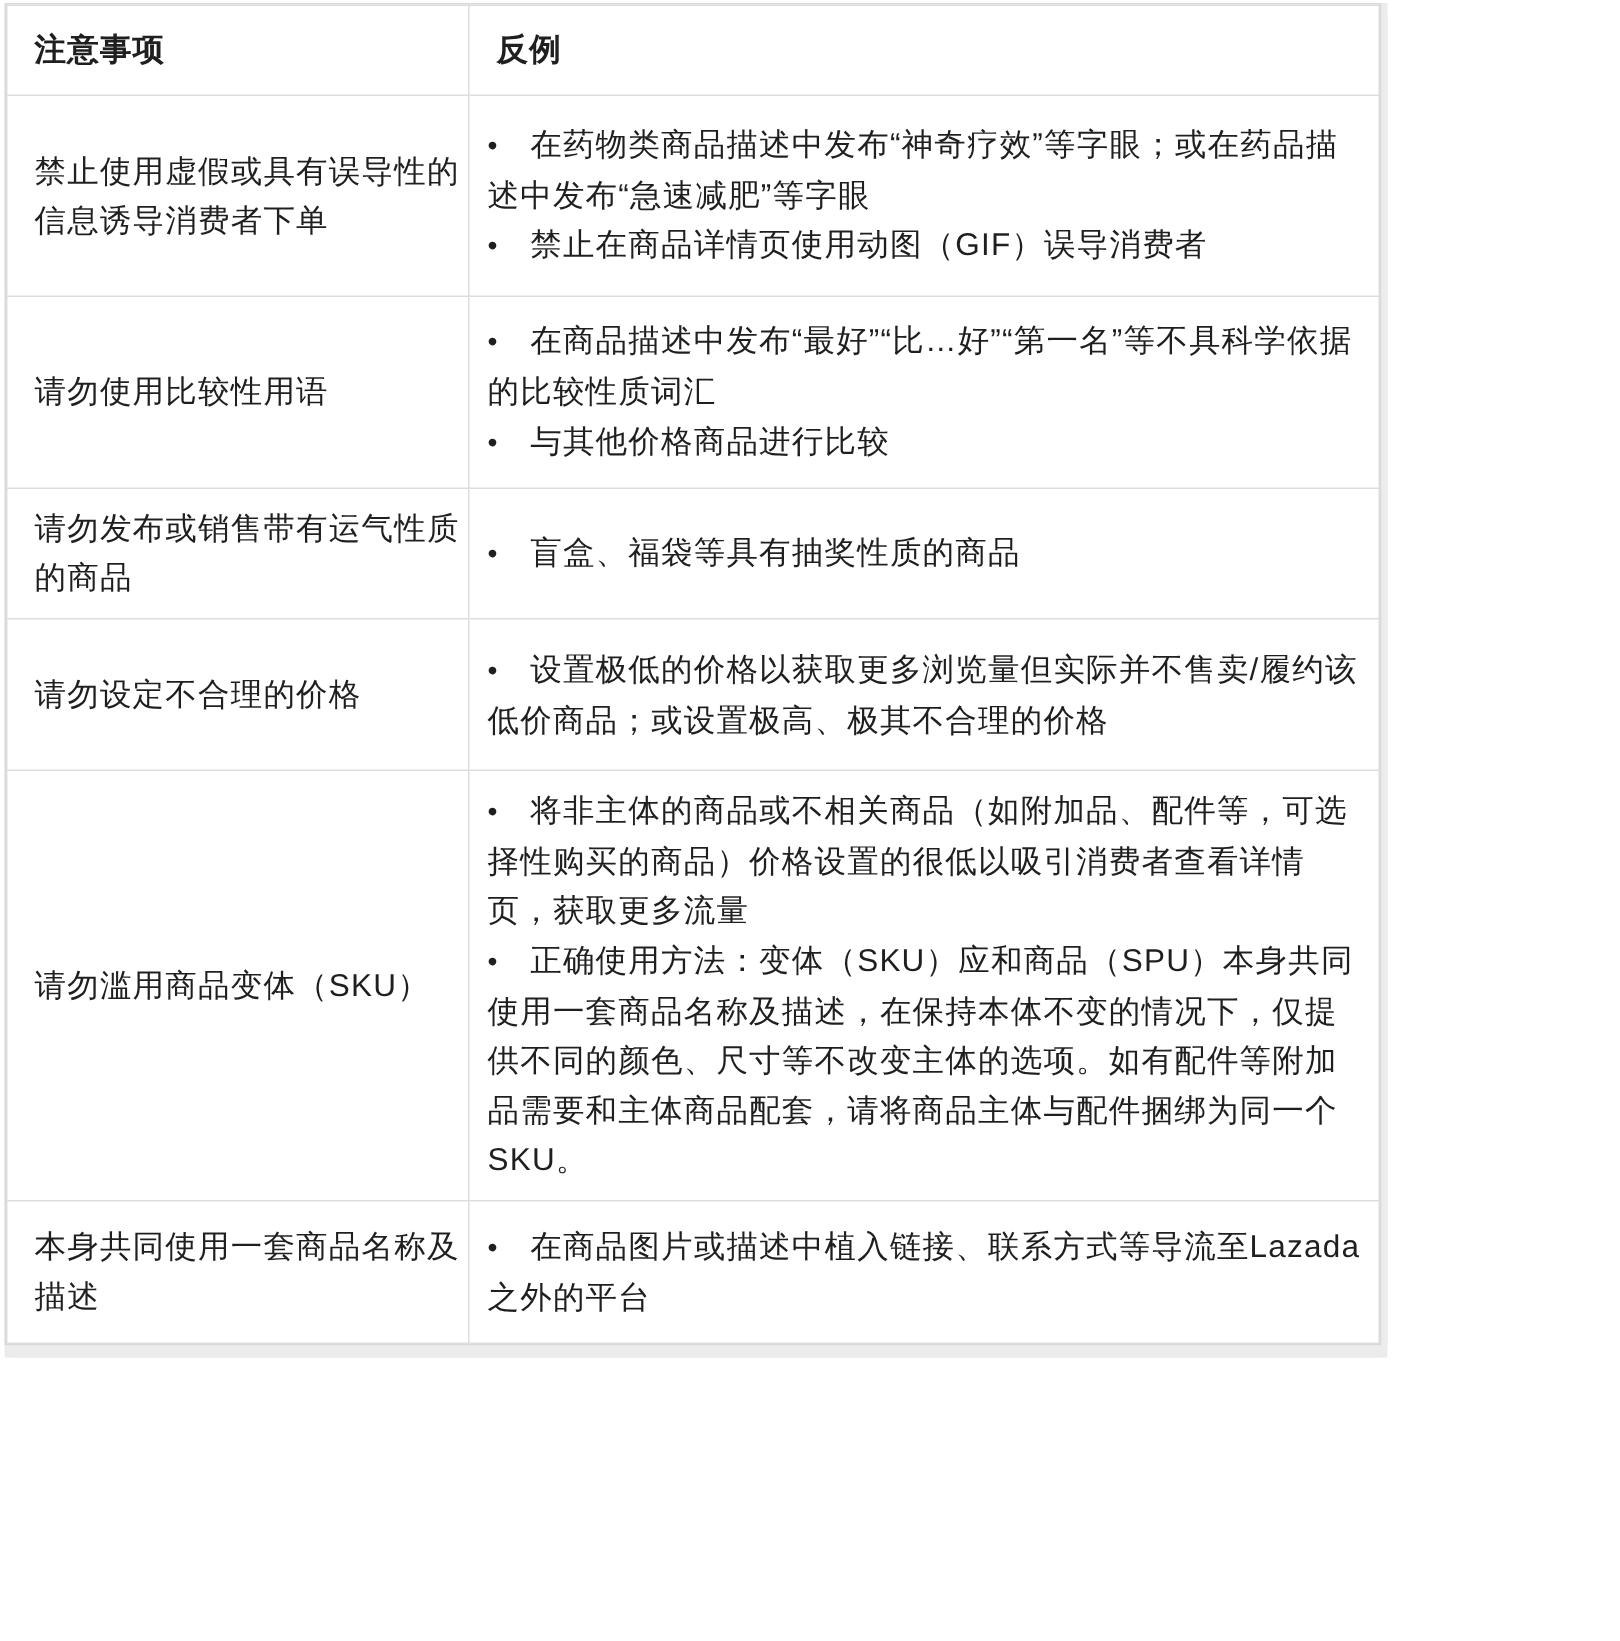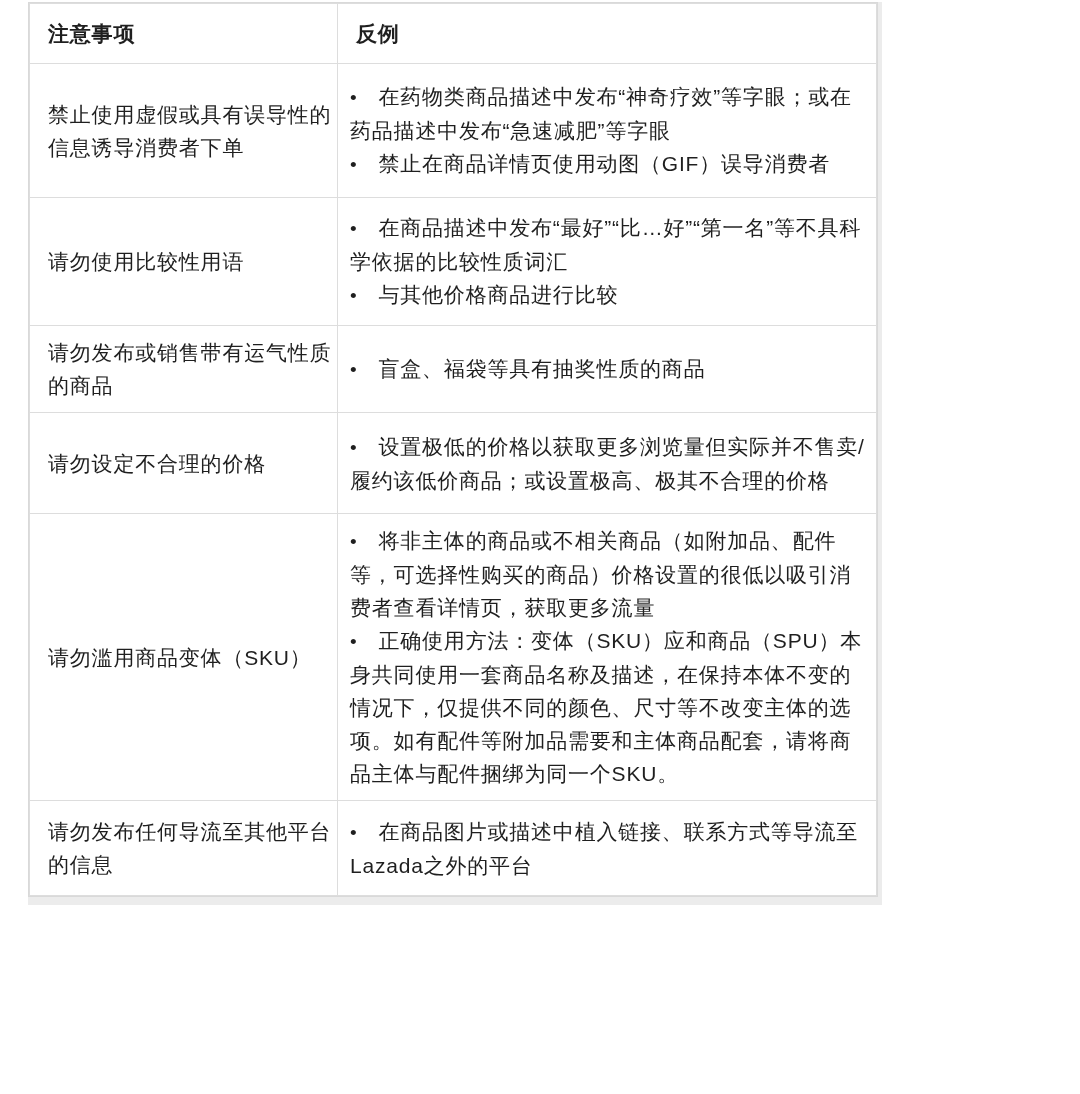--- a/index.html
+++ b/index.html
@@ -6,25 +6,24 @@
   html, body {
     background: #ffffff;
     font-family: "Liberation Sans", "DejaVu Sans", sans-serif;
   }
   body { width: 1080px; height: 1094px; overflow: hidden; position: relative; }
 
   .card {
     position: absolute;
     left: 3px;
     top: 2px;
-    width: 850px;
+    width: 918px;
     background: #ffffff;
     border: 1px solid #d9d9d9;
     box-shadow: 4px 0 0 #ececec, 0 8px 0 #ececec, 4px 8px 0 #ececec;
-    margin-left: 25px;
   }
 
   table.rules {
     width: 100%;
     border-collapse: collapse;
     table-layout: fixed;
     color: #1f1f1f;
     font-size: 21px;
     letter-spacing: 0.8px;
     line-height: 33px;
@@ -97,20 +96,20 @@
         </td>
       </tr>
       <tr style="height:227px;">
         <td class="note-cell">请勿滥用商品变体（SKU）</td>
         <td class="examples-cell">
           <div class="bullet-item"><span class="bullet-icon">•</span><span>将非主体的商品或不相关商品（如附加品、配件等，可选择性购买的商品）价格设置的很低以吸引消费者查看详情页，获取更多流量</span></div>
           <div class="bullet-item"><span class="bullet-icon">•</span><span>正确使用方法：变体（SKU）应和商品（SPU）本身共同使用一套商品名称及描述，在保持本体不变的情况下，仅提供不同的颜色、尺寸等不改变主体的选项。如有配件等附加品需要和主体商品配套，请将商品主体与配件捆绑为同一个SKU。</span></div>
         </td>
       </tr>
       <tr style="height:95px;">
-        <td class="note-cell">请勿发布任何导流至其他平台的信息</td>
+        <td class="note-cell">本身共同使用一套商品名称及描述</td>
         <td class="examples-cell">
           <div class="bullet-item"><span class="bullet-icon">•</span><span>在商品图片或描述中植入链接、联系方式等导流至Lazada之外的平台</span></div>
         </td>
       </tr>
     </tbody>
   </table>
 </div>
 
 </body></html>

